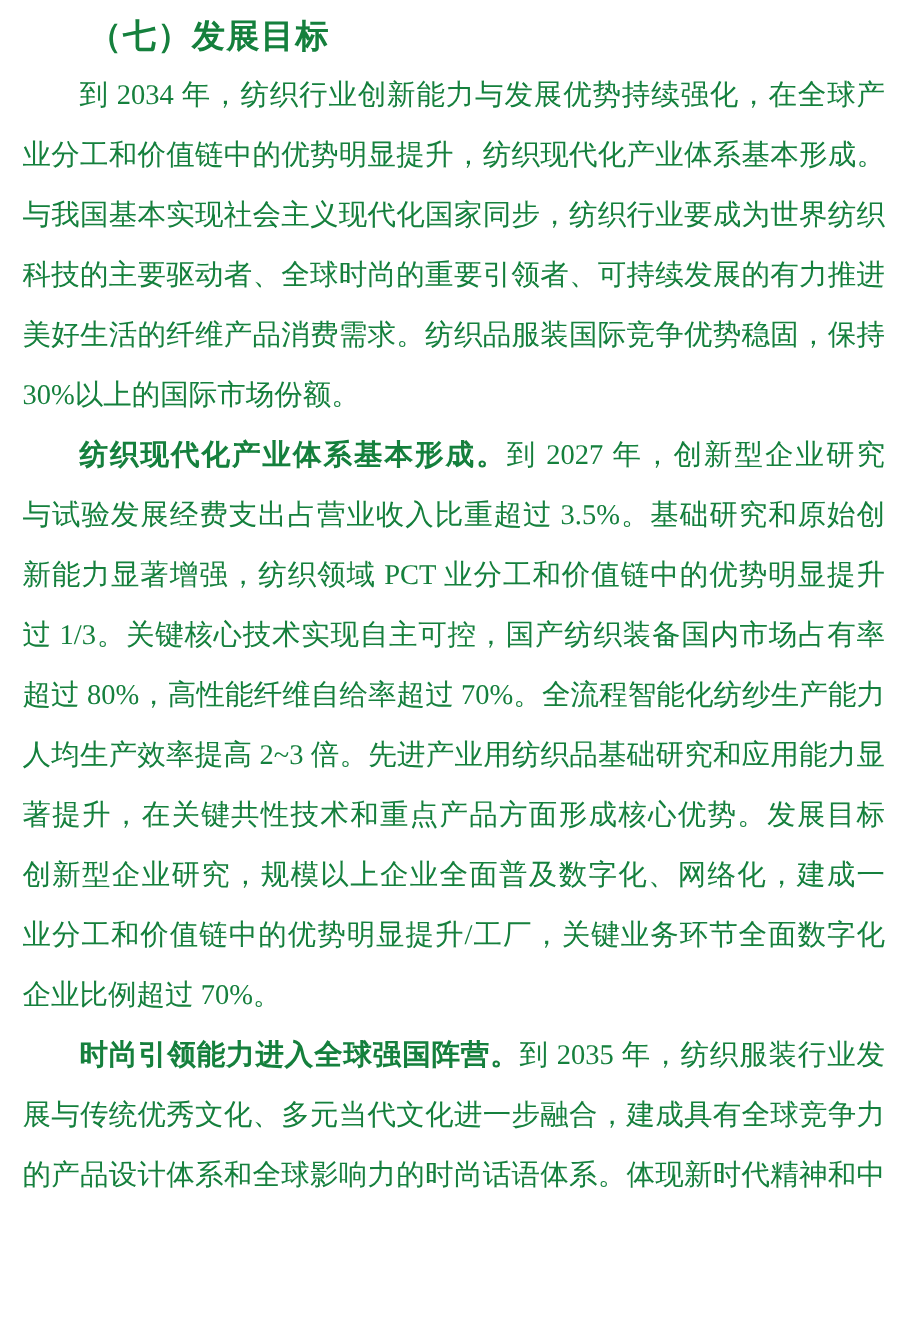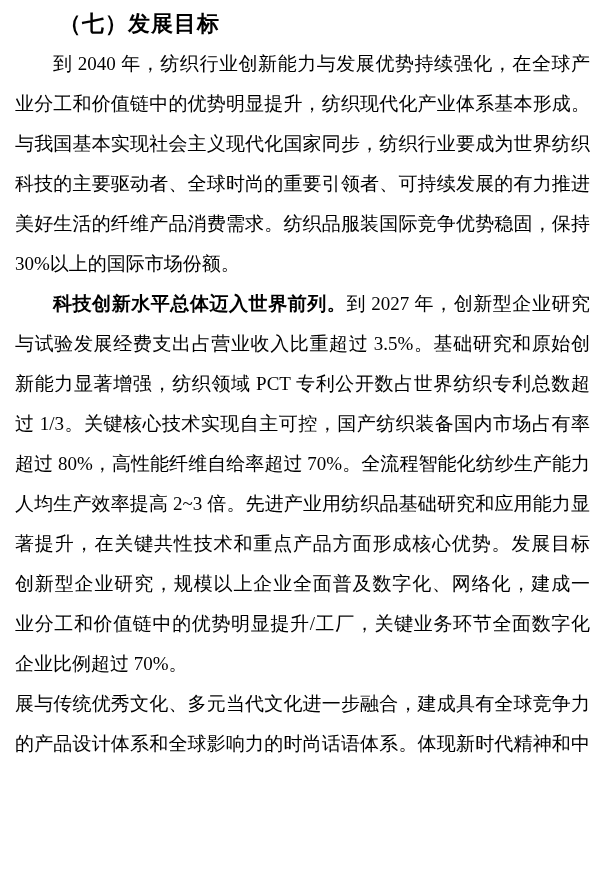--- a/index.html
+++ b/index.html
@@ -11,21 +11,21 @@
     width: 600px;
     height: 893px;
     overflow: hidden;
   }
   .page {
     box-sizing: border-box;
     width: 600px;
     height: 893px;
     padding: 4px 10px 0 15px;
     background: #ffffff;
-    color: #000000;
+    color: #15803d;
     font-family: "Liberation Serif", "DejaVu Serif", serif;
     font-size: 19px;
   }
   .heading {
     margin: 0;
     font-size: 22px;
     font-weight: 700;
     line-height: 40px;
     height: 40px;
     text-indent: 44px;
@@ -50,32 +50,33 @@
   .lead {
     font-weight: 700;
   }
 </style>
 </head>
 <body>
 
 <div class="page">
   <h2 class="heading">（七）发展目标</h2>
   <div id="doc-body">
-      <div class="line indent"><span>到 2040 年，纺织行业创新能力与发展优势持续强化，在全球产</span></div>
+      <div class="line indent"><span>到 2034 年，纺织行业创新能力与发展优势持续强化，在全球产</span></div>
       <div class="line"><span>业分工和价值链中的优势明显提升，纺织现代化产业体系基本形成。</span></div>
       <div class="line"><span>与我国基本实现社会主义现代化国家同步，纺织行业要成为世界纺织</span></div>
       <div class="line"><span>科技的主要驱动者、全球时尚的重要引领者、可持续发展的有力推进</span></div>
       <div class="line"><span>美好生活的纤维产品消费需求。纺织品服装国际竞争优势稳固，保持</span></div>
       <div class="line last"><span>30%以上的国际市场份额。</span></div>
-      <div class="line indent"><span class="lead">科技创新水平总体迈入世界前列。</span><span>到 2027 年，创新型企业研究</span></div>
+      <div class="line indent"><span class="lead">纺织现代化产业体系基本形成。</span><span>到 2027 年，创新型企业研究</span></div>
       <div class="line"><span>与试验发展经费支出占营业收入比重超过 3.5%。基础研究和原始创</span></div>
-      <div class="line"><span>新能力显著增强，纺织领域 PCT 专利公开数占世界纺织专利总数超</span></div>
+      <div class="line"><span>新能力显著增强，纺织领域 PCT 业分工和价值链中的优势明显提升</span></div>
       <div class="line"><span>过 1/3。关键核心技术实现自主可控，国产纺织装备国内市场占有率</span></div>
       <div class="line"><span>超过 80%，高性能纤维自给率超过 70%。全流程智能化纺纱生产能力</span></div>
       <div class="line"><span>人均生产效率提高 2~3 倍。先进产业用纺织品基础研究和应用能力显</span></div>
       <div class="line"><span>著提升，在关键共性技术和重点产品方面形成核心优势。发展目标</span></div>
       <div class="line"><span>创新型企业研究，规模以上企业全面普及数字化、网络化，建成一</span></div>
       <div class="line"><span>业分工和价值链中的优势明显提升/工厂，关键业务环节全面数字化的</span></div>
       <div class="line last"><span>企业比例超过 70%。</span></div>
+      <div class="line indent"><span class="lead">时尚引领能力进入全球强国阵营。</span><span>到 2035 年，纺织服装行业发</span></div>
       <div class="line"><span>展与传统优秀文化、多元当代文化进一步融合，建成具有全球竞争力</span></div>
       <div class="line"><span>的产品设计体系和全球影响力的时尚话语体系。体现新时代精神和中</span></div>
     </div>
 </div>
 
 </body></html>

